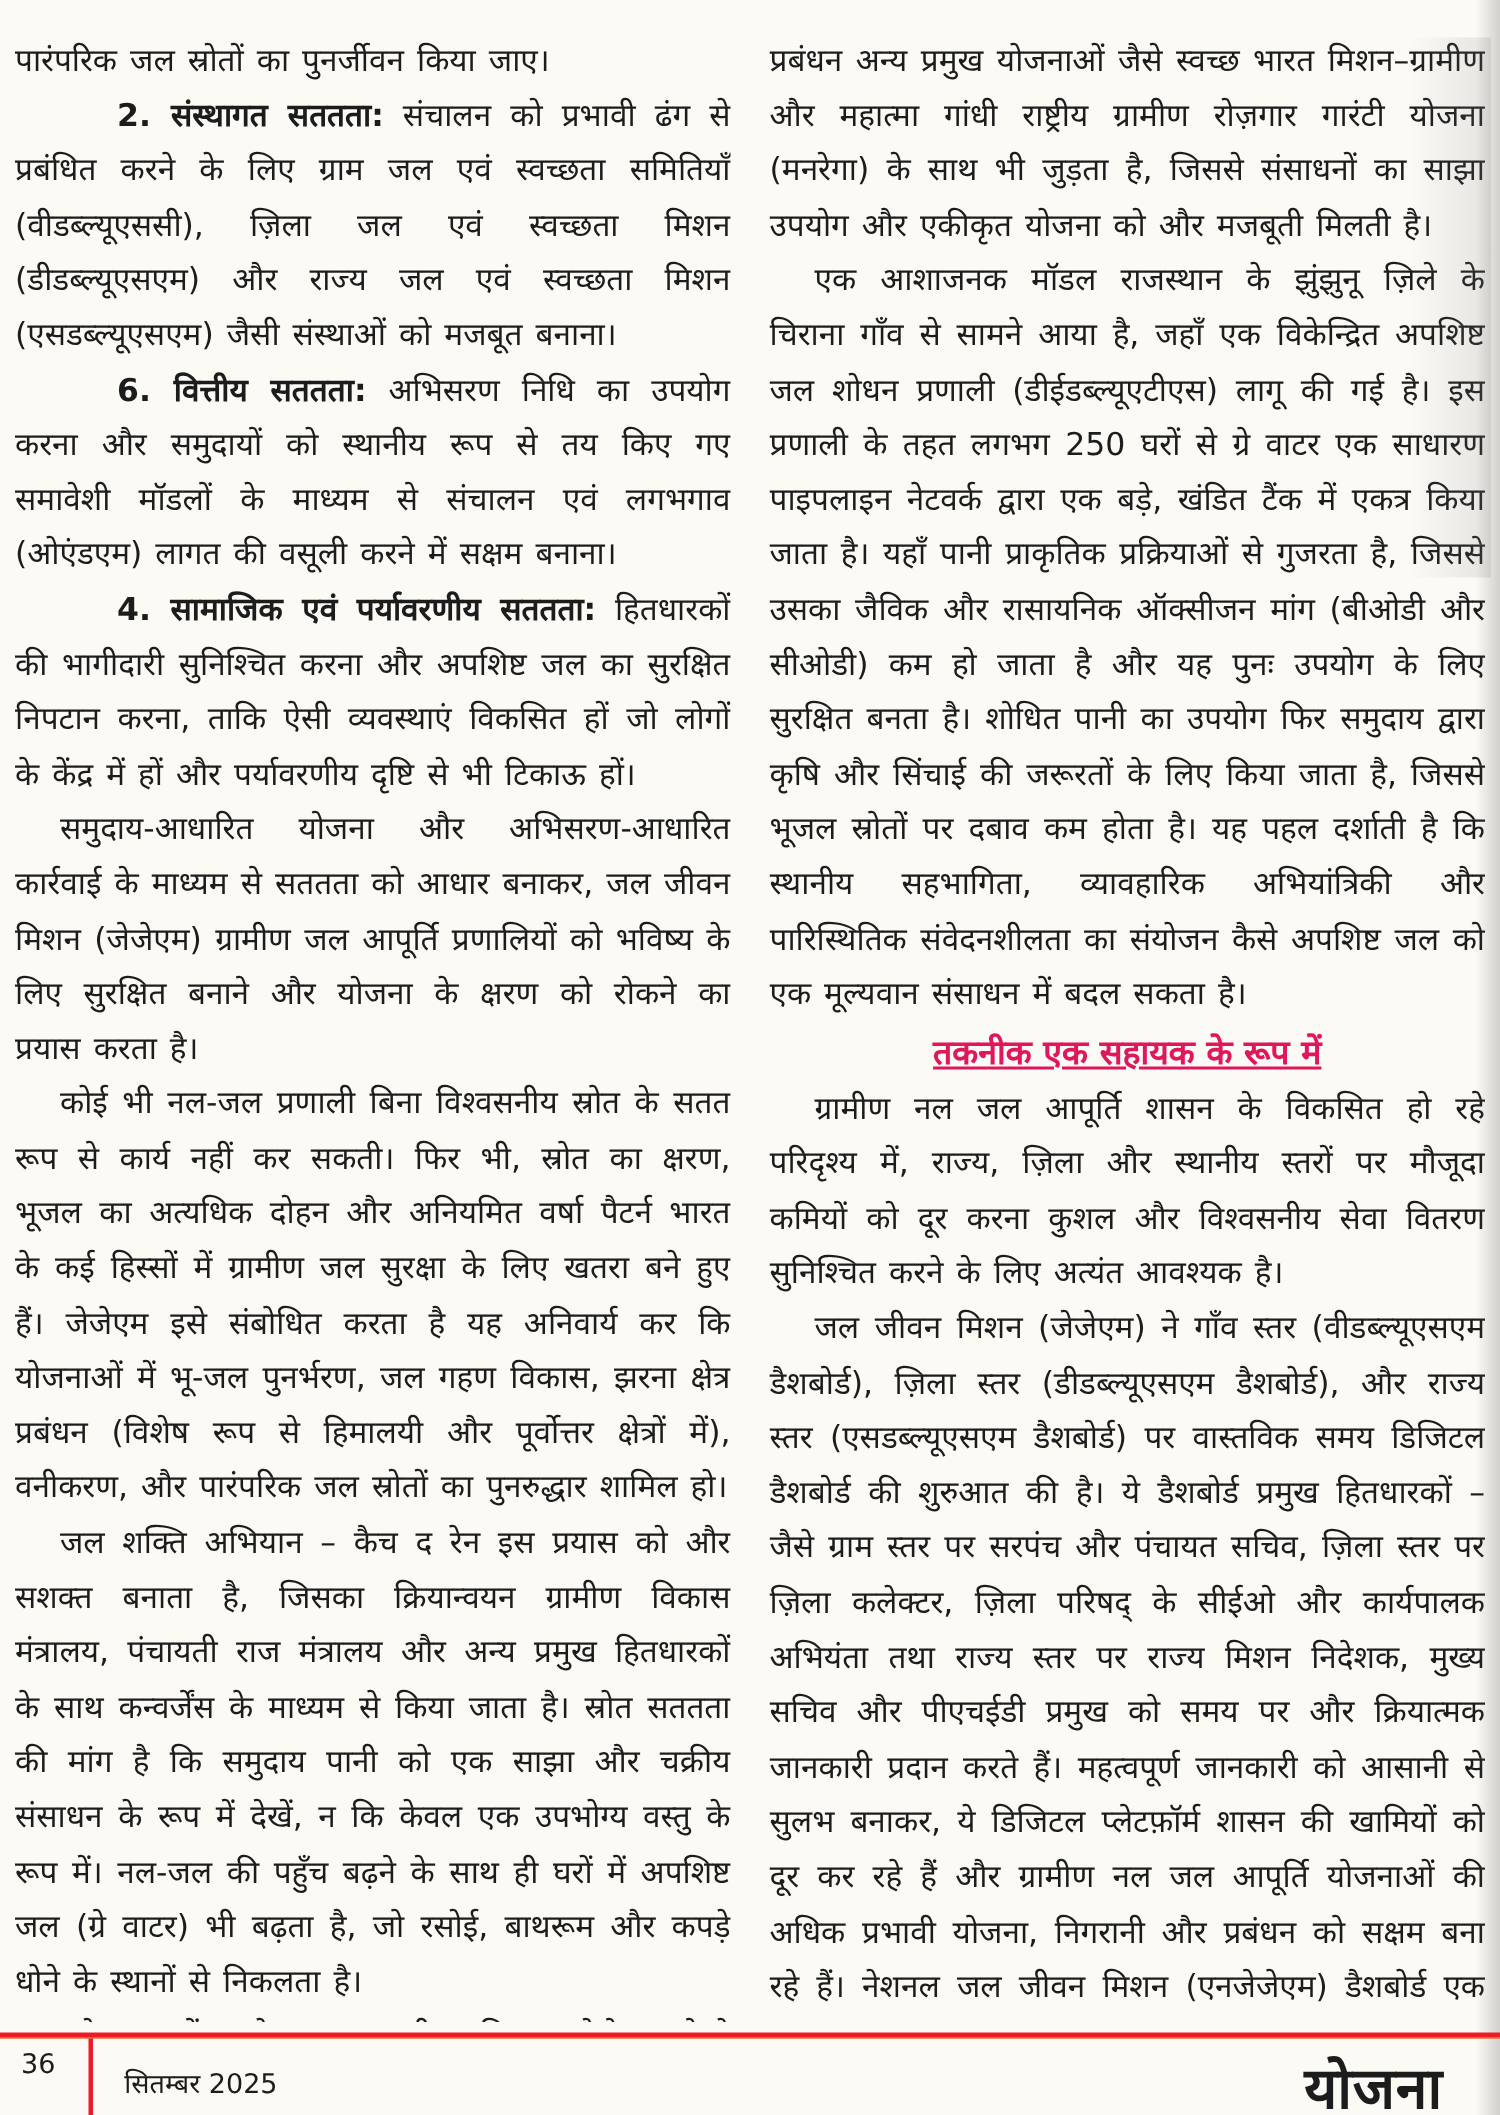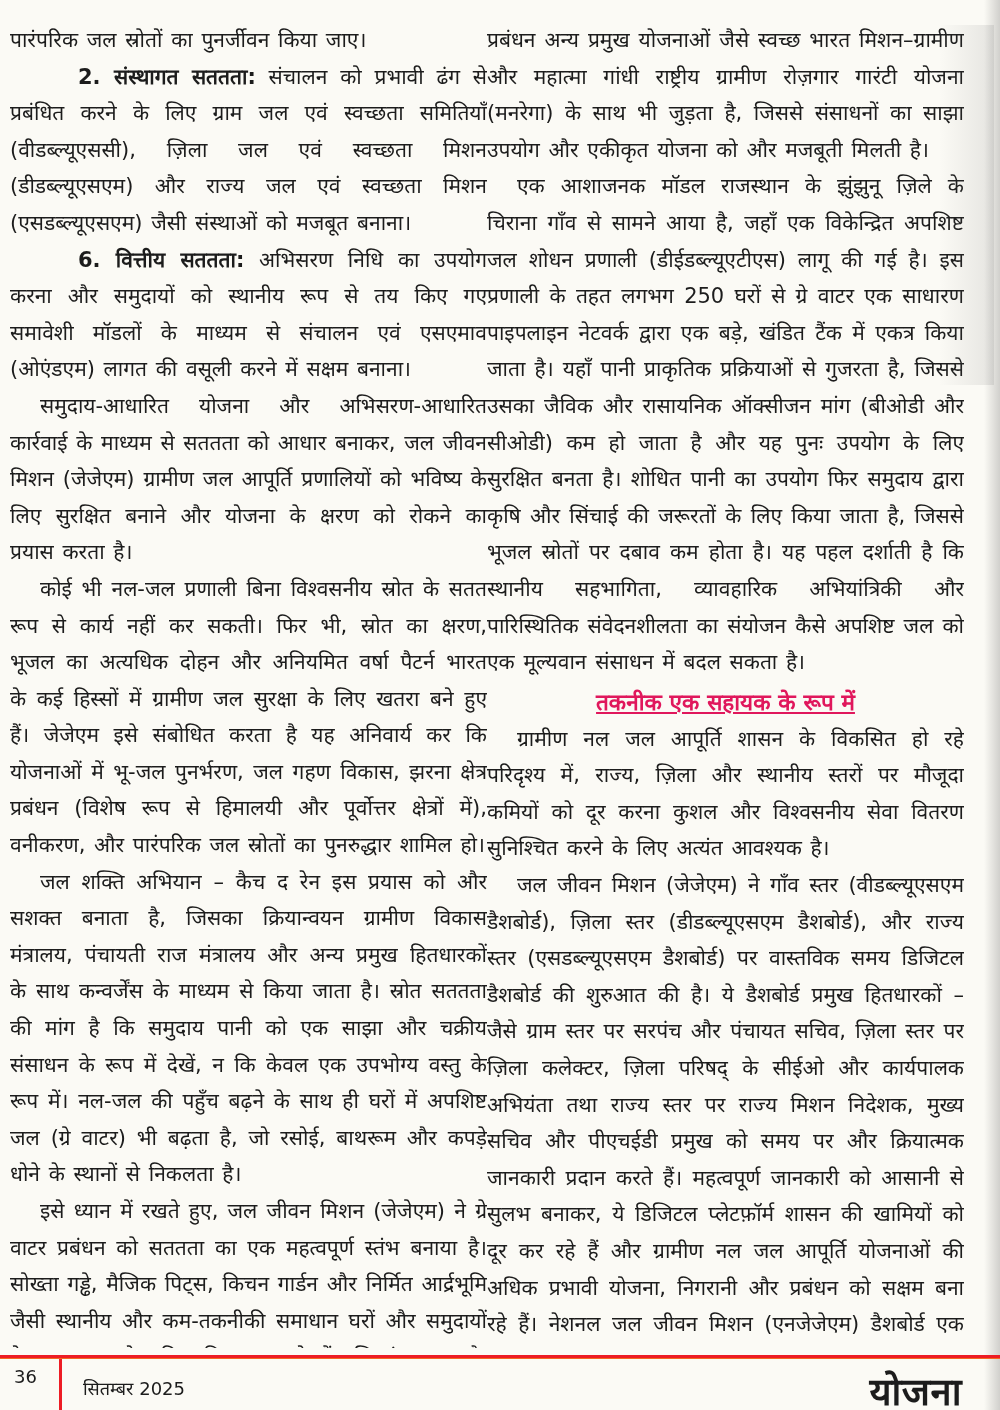--- a/index.html
+++ b/index.html
@@ -21,21 +21,21 @@
     background:linear-gradient(to right, rgba(110,110,110,0), rgba(110,110,110,0.30));
     pointer-events:none;
   }
   .scan-shadow-corner {
     position:absolute; top:25px; right:6px; width:55px; height:360px;
     background:linear-gradient(to right, rgba(130,130,130,0), rgba(130,130,130,0.18));
     pointer-events:none;
   }
   .columns {
     position:absolute; top:22px; left:10px; right:10px; height:1326px;
-    display:flex; 
+    display:flex; gap:26px;
     overflow:hidden;
   }
   .col {
     width:477px; height:100%;
     overflow:hidden;
     text-align:justify;
   }
   .col p {
     margin:0;
     font-size:21px;
@@ -97,21 +97,25 @@
   <div class="columns">
 
     <div class="col">
       <p class="noind">पारंपरिक जल स्रोतों का पुनर्जीवन किया जाए।</p>
       <p>
         <span class="lead">2.  संस्थागत सततता:</span>
         <span>संचालन को प्रभावी ढंग से प्रबंधित करने के लिए ग्राम जल एवं स्वच्छता समितियाँ (वीडब्ल्यूएससी), ज़िला जल एवं स्वच्छता मिशन (डीडब्ल्यूएसएम) और राज्य जल एवं स्वच्छता मिशन (एसडब्ल्यूएसएम) जैसी संस्थाओं को मजबूत बनाना।</span>
       </p>
       <p>
         <span class="lead">6.  वित्तीय सततता:</span>
-        <span>अभिसरण निधि का उपयोग करना और समुदायों को स्थानीय रूप से तय किए गए समावेशी मॉडलों के माध्यम से संचालन एवं एसएमाव (ओएंडएम) लागत की वसूली करने में सक्षम बनाना।</span>
+        <span>अभिसरण निधि का उपयोग करना और समुदायों को स्थानीय रूप से तय किए गए समावेशी मॉडलों के माध्यम से संचालन एवं लगभगाव (ओएंडएम) लागत की वसूली करने में सक्षम बनाना।</span>
+      </p>
+      <p>
+        <span class="lead">4.  सामाजिक एवं पर्यावरणीय सततता:</span>
+        <span>हितधारकों की भागीदारी सुनिश्चित करना और अपशिष्ट जल का सुरक्षित निपटान करना, ताकि ऐसी व्यवस्थाएं विकसित हों जो लोगों के केंद्र में हों और पर्यावरणीय दृष्टि से भी टिकाऊ हों।</span>
       </p>
       <p>समुदाय-आधारित योजना और अभिसरण-आधारित कार्रवाई के माध्यम से सततता को आधार बनाकर, जल जीवन मिशन (जेजेएम) ग्रामीण जल आपूर्ति प्रणालियों को भविष्य के लिए सुरक्षित बनाने और योजना के क्षरण को रोकने का प्रयास करता है।</p>
       <p>कोई भी नल-जल प्रणाली बिना विश्वसनीय स्रोत के सतत रूप से कार्य नहीं कर सकती। फिर भी, स्रोत का क्षरण, भूजल का अत्यधिक दोहन और अनियमित वर्षा पैटर्न भारत के कई हिस्सों में ग्रामीण जल सुरक्षा के लिए खतरा बने हुए हैं। जेजेएम इसे संबोधित करता है यह अनिवार्य कर कि योजनाओं में भू-जल पुनर्भरण, जल गहण विकास, झरना क्षेत्र प्रबंधन (विशेष रूप से हिमालयी और पूर्वोत्तर क्षेत्रों में), वनीकरण, और पारंपरिक जल स्रोतों का पुनरुद्धार शामिल हो।</p>
       <p>जल शक्ति अभियान – कैच द रेन इस प्रयास को और सशक्त बनाता है, जिसका क्रियान्वयन ग्रामीण विकास मंत्रालय, पंचायती राज मंत्रालय और अन्य प्रमुख हितधारकों के साथ कन्वर्जेंस के माध्यम से किया जाता है। स्रोत सततता की मांग है कि समुदाय पानी को एक साझा और चक्रीय संसाधन के रूप में देखें, न कि केवल एक उपभोग्य वस्तु के रूप में। नल-जल की पहुँच बढ़ने के साथ ही घरों में अपशिष्ट जल (ग्रे वाटर) भी बढ़ता है, जो रसोई, बाथरूम और कपड़े धोने के स्थानों से निकलता है।</p>
       <p>इसे ध्यान में रखते हुए, जल जीवन मिशन (जेजेएम) ने ग्रे वाटर प्रबंधन को सततता का एक महत्वपूर्ण स्तंभ बनाया है। सोख्ता गड्ढे, मैजिक पिट्स, किचन गार्डन और निर्मित आर्द्रभूमि जैसी स्थानीय और कम-तकनीकी समाधान घरों और समुदायों के स्तर पर प्रोत्साहित किए जा रहे हैं। सिद्धांत स्पष्ट है: अपशिष्ट जल को बेकार नहीं बनने देना है; बल्कि उसका पुनः उपयोग सुनिश्चित करना है।</p>
 
     </div>
 
     <div class="col">
       <p class="noind">प्रबंधन अन्य प्रमुख योजनाओं जैसे स्वच्छ भारत मिशन–ग्रामीण और महात्मा गांधी राष्ट्रीय ग्रामीण रोज़गार गारंटी योजना (मनरेगा) के साथ भी जुड़ता है, जिससे संसाधनों का साझा उपयोग और एकीकृत योजना को और मजबूती मिलती है।</p>

